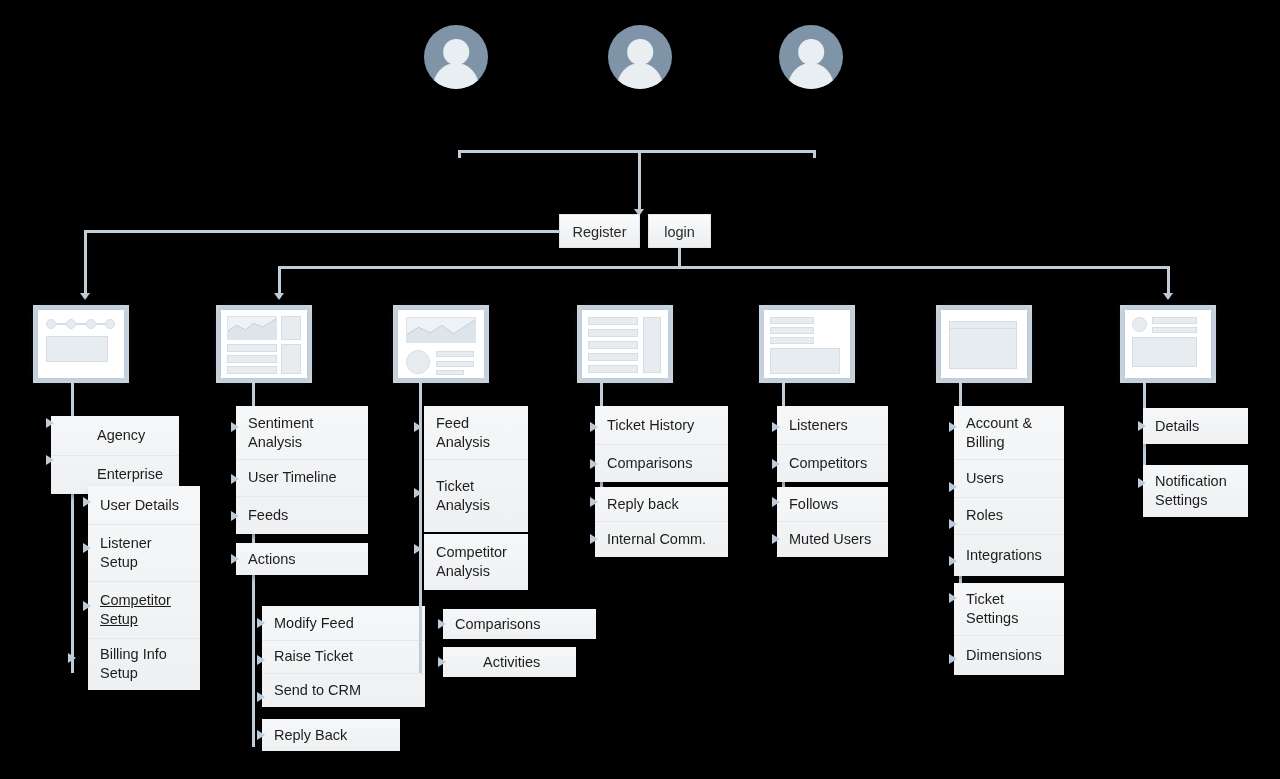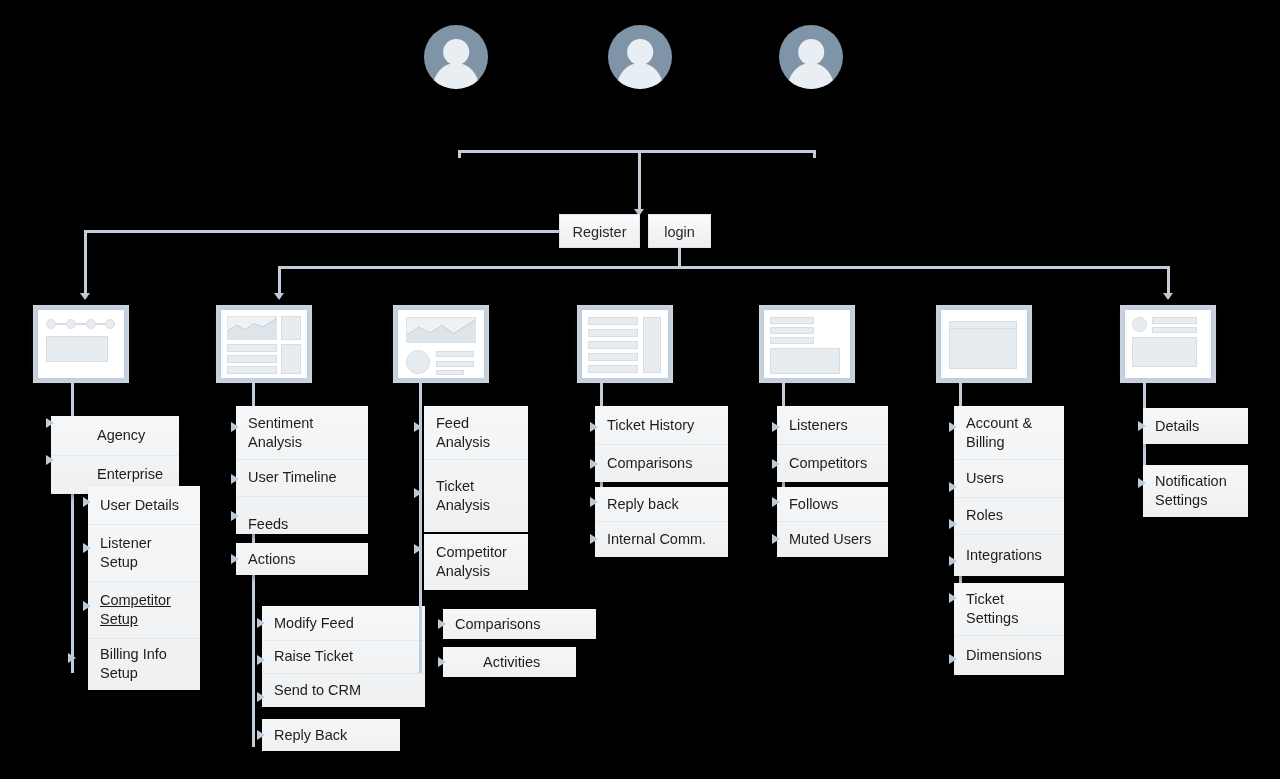--- a/index.html
+++ b/index.html
@@ -197,21 +197,21 @@
 
   <div class="card" style="left:236px;top:406px;width:132px;height:128px;">
     <div class="row two" style="height:53px;">
       <span>Sentiment Analysis</span>
     </div>
     <div class="sep" style="top:53px;"></div>
     <div class="row" style="height:37px;">
       <span>User Timeline</span>
     </div>
     <div class="sep" style="top:90px;"></div>
-    <div class="row" style="height:38px;align-items:flex-end;">
+    <div class="row" style="height:38px;">
       <span>Feeds</span>
     </div>
   </div>
   <div class="bullet" style="left:231px;top:422px;"></div>
   <div class="bullet" style="left:231px;top:474px;"></div>
   <div class="bullet" style="left:231px;top:511px;"></div>
 
   <div class="card" style="left:236px;top:543px;width:132px;height:32px;">
     <div class="row" style="height:32px;">
       <span>Actions</span>

